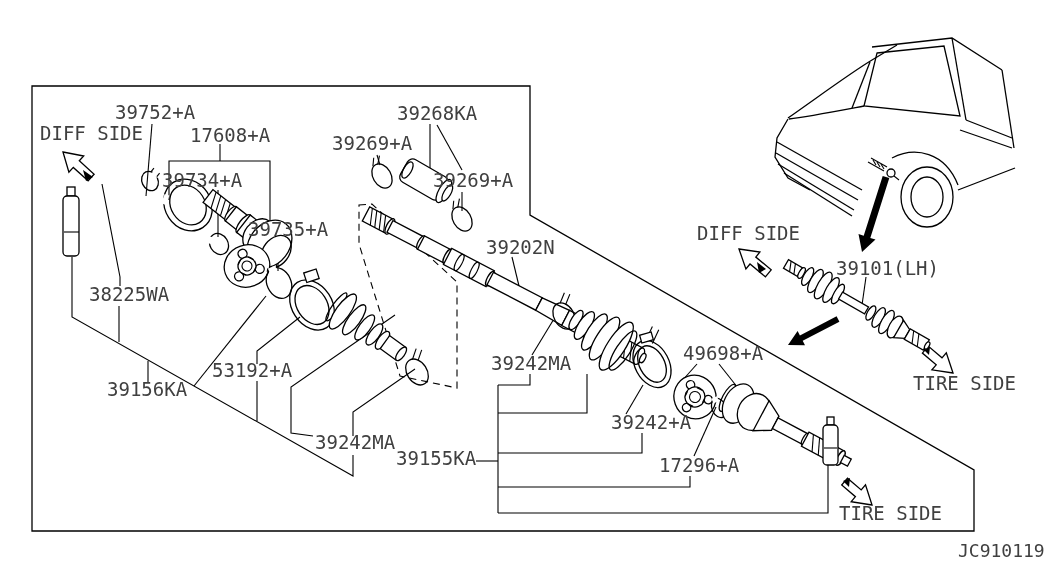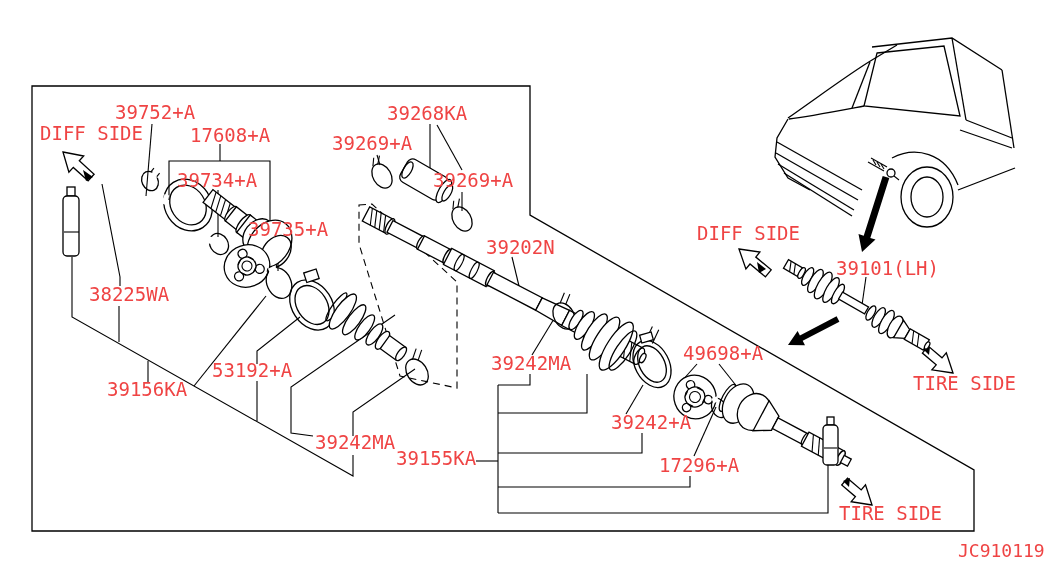--- a/index.html
+++ b/index.html
@@ -1,20 +1,20 @@
 <!DOCTYPE html>
 <html><head>
 <meta charset="utf-8">
 <style>
   html,body{margin:0;padding:0;background:#fff;}
   #stage{position:relative;width:1045px;height:572px;background:#ffffff;overflow:hidden;
          font-family:"DejaVu Sans Mono", "Liberation Mono", monospace;}
   #artwork{position:absolute;left:0;top:0;}
   .lbl{position:absolute;font:19px "DejaVu Sans Mono","Liberation Mono",monospace;
-       line-height:1;color:#ef4444;white-space:pre;letter-spacing:0px;}
+       line-height:1;color:#404040;white-space:pre;letter-spacing:0px;}
   .lbl.small{font-size:18px;}
   .ln{fill:none;stroke:#000;stroke-width:1.3;}
   .thin{fill:none;stroke:#000;stroke-width:1.1;}
   .wf{fill:#fff;stroke:#000;stroke-width:1.3;}
   .bk{fill:#000;stroke:none;}
   .dsh{fill:none;stroke:#000;stroke-width:1.1;stroke-dasharray:7 5;}
   .gap{fill:none;stroke:#fff;stroke-width:5;}
 </style>
 </head>
 <body>
@@ -339,23 +339,23 @@
       <line class="thin" x1="881" y1="164" x2="884" y2="169"></line>
       <circle class="wf" cx="891" cy="173" r="4"></circle>
       <line class="thin" x1="894" y1="176" x2="899" y2="180"></line>
     </g>
   </g>
 </svg>
 
 <div class="lbl" style="left:40px;top:124px">DIFF SIDE</div>
 <div class="lbl" style="left:115px;top:103px">39752+A</div>
 <div class="lbl" style="left:190px;top:126px">17608+A</div>
-<div class="lbl" style="left:177px;top:171px">39734+A</div>
+<div class="lbl" style="left:162px;top:171px">39734+A</div>
 <div class="lbl" style="left:248px;top:220px">39735+A</div>
-<div class="lbl" style="left:387px;top:104px">39268KA</div>
+<div class="lbl" style="left:397px;top:104px">39268KA</div>
 <div class="lbl" style="left:332px;top:134px">39269+A</div>
 <div class="lbl" style="left:433px;top:171px">39269+A</div>
 <div class="lbl" style="left:486px;top:238px">39202N</div>
 <div class="lbl" style="left:89px;top:285px">38225WA</div>
 <div class="lbl" style="left:107px;top:380px">39156KA</div>
 <div class="lbl" style="left:212px;top:361px">53192+A</div>
 <div class="lbl" style="left:315px;top:433px">39242MA</div>
 <div class="lbl" style="left:491px;top:354px">39242MA</div>
 <div class="lbl" style="left:396px;top:449px">39155KA</div>
 <div class="lbl" style="left:683px;top:344px">49698+A</div>

